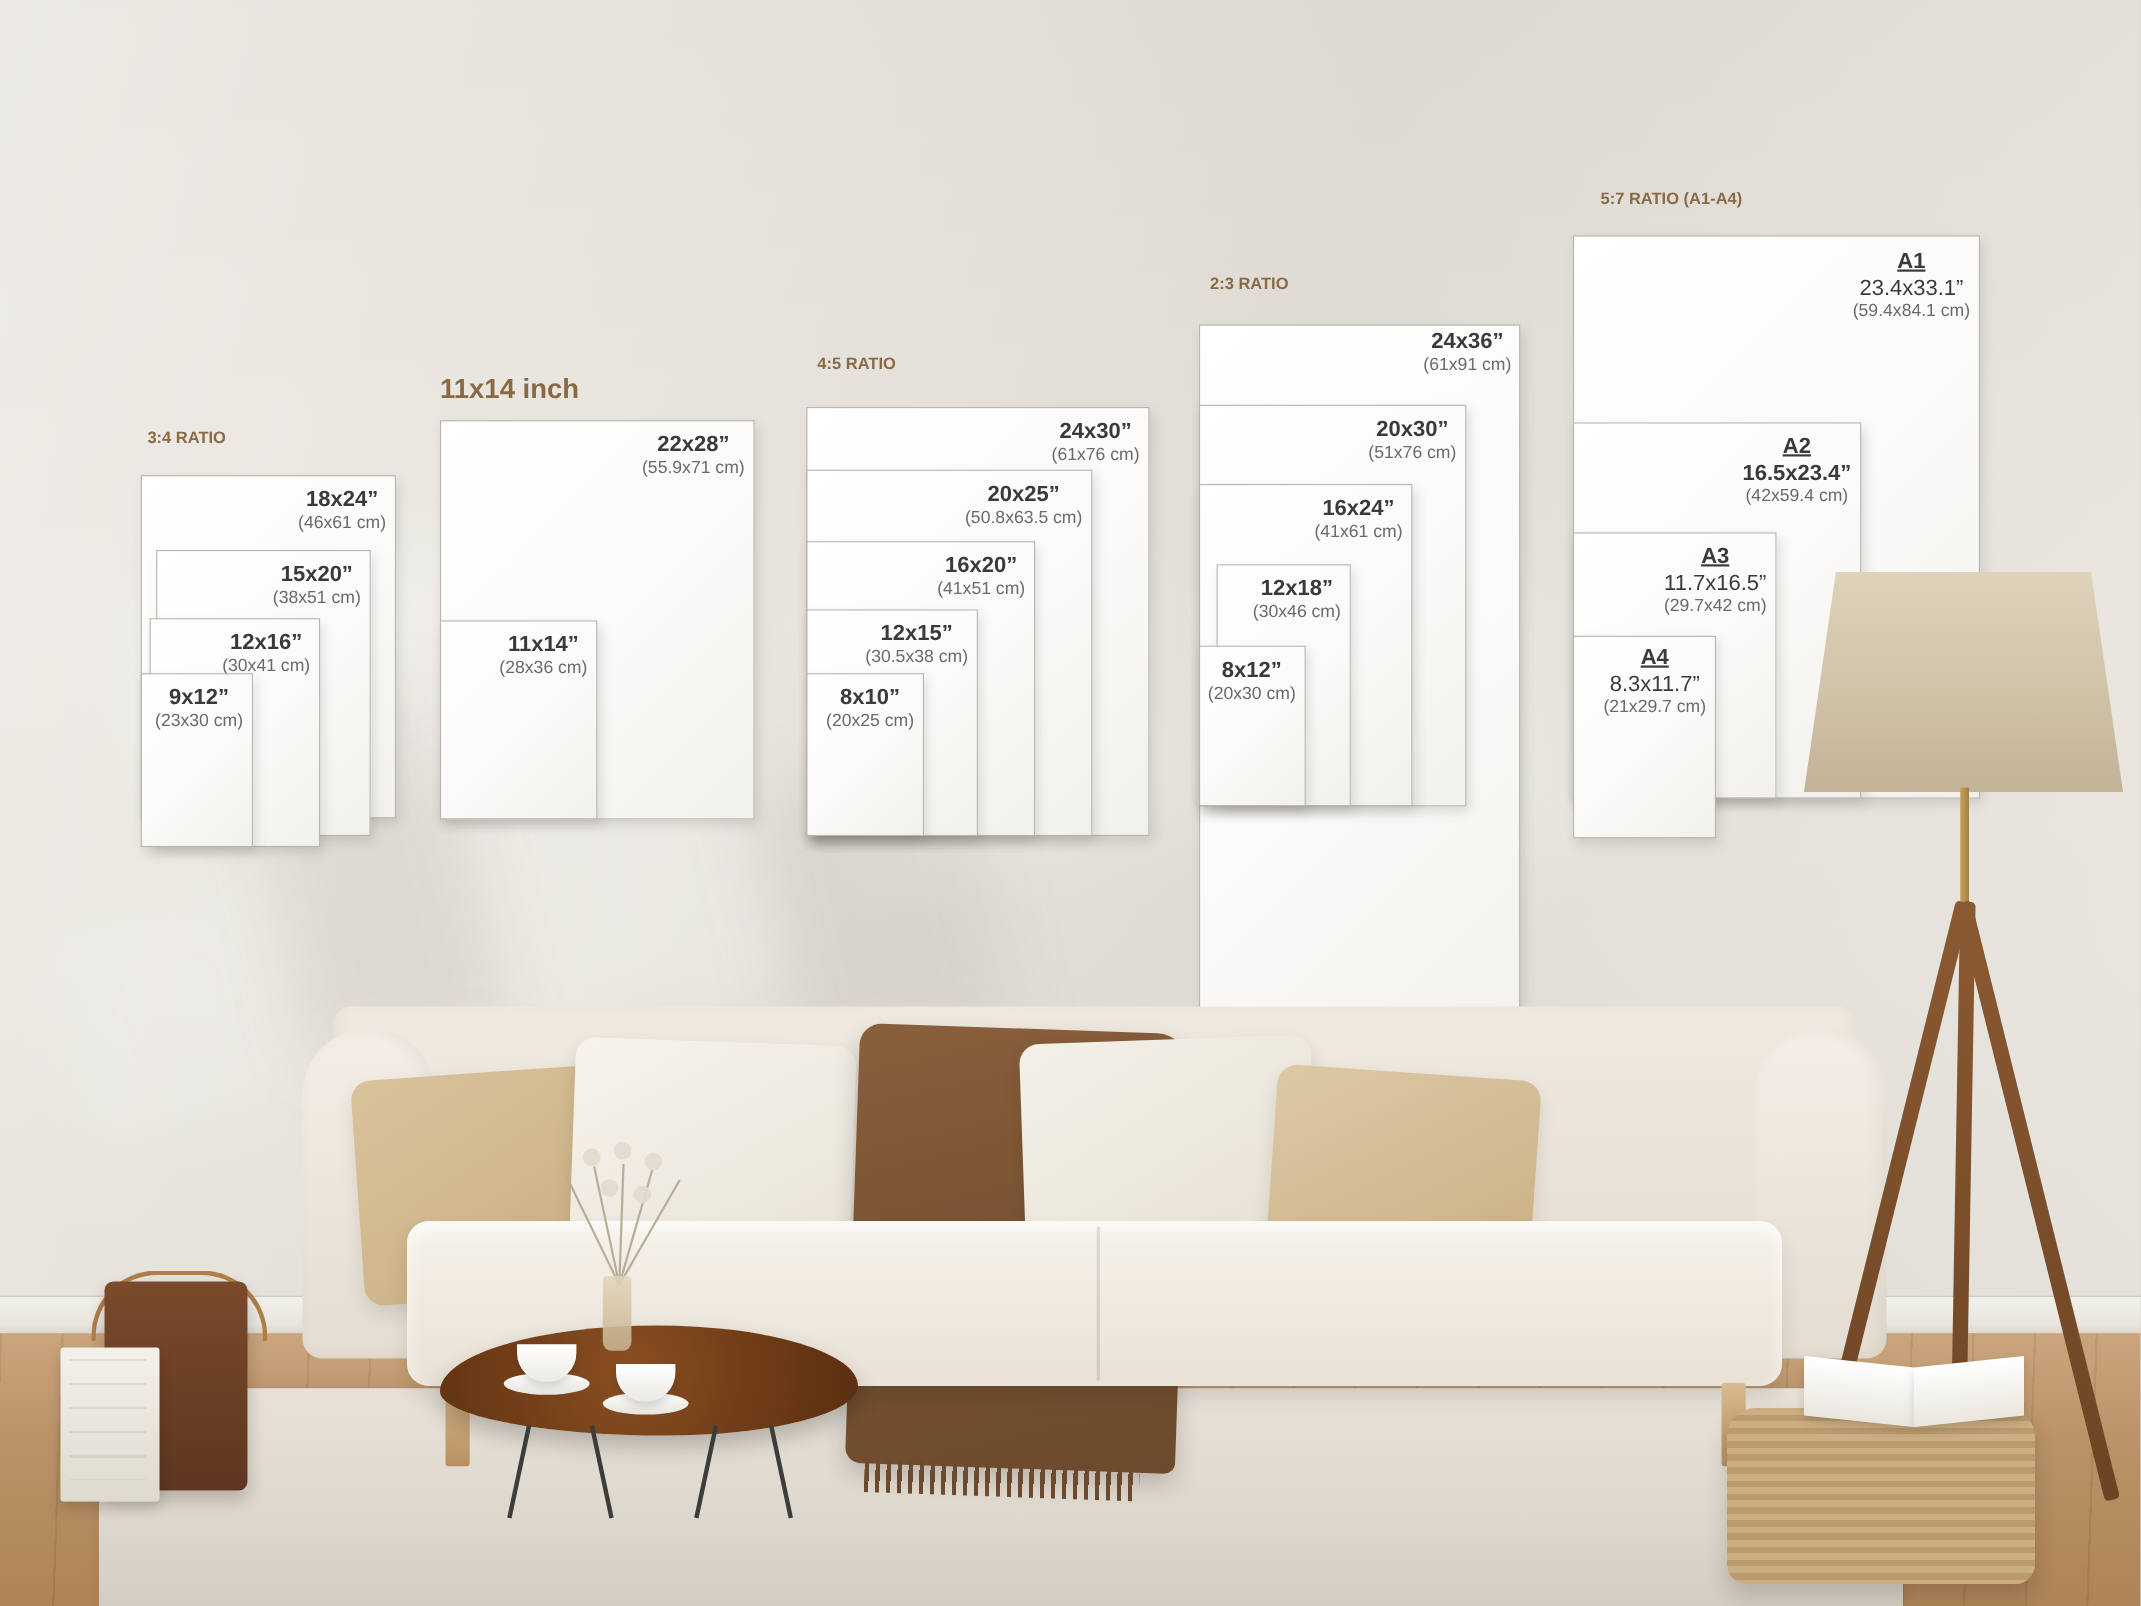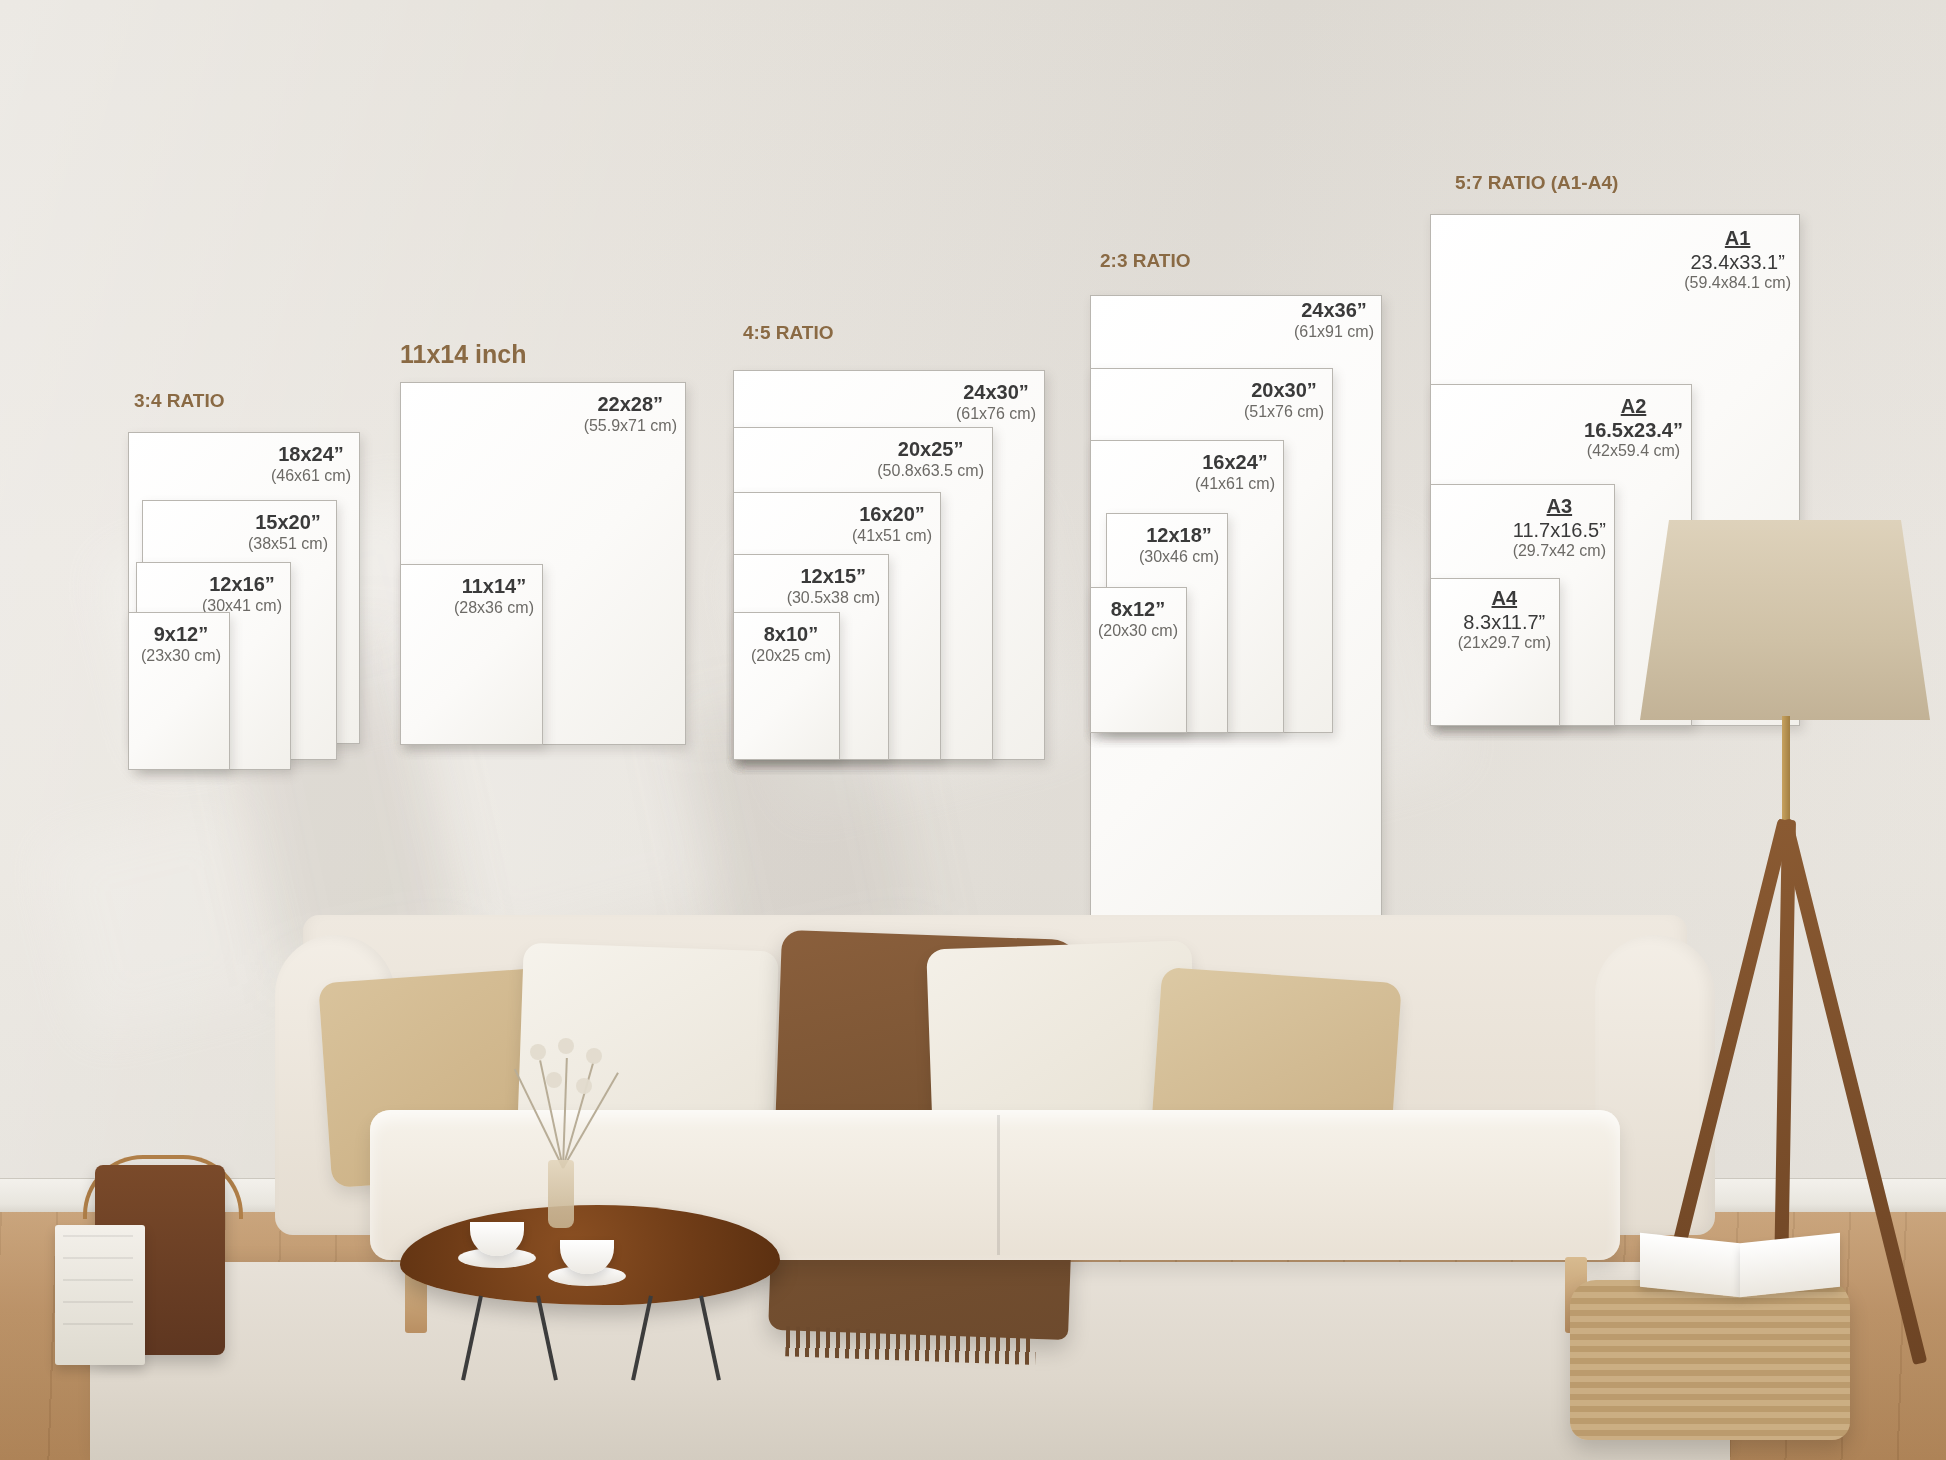--- a/index.html
+++ b/index.html
@@ -86,21 +86,21 @@
     white-space: nowrap;
   }
 
   
   .group { position: absolute; }
   .group-label {
     position: absolute;
     white-space: nowrap;
     color: #8a6a44;
     font-weight: bold;
-    font-size: 19px;
+    font-size: 15px;
   }
   .frame {
     position: absolute;
     background: linear-gradient(135deg, #ffffff 0%, #fbfaf8 55%, #f2f0eb 100%);
     border: 1.5px solid #b9b6b0;
     box-shadow: 3px 5px 10px rgba(90,85,75,0.18);
     box-sizing: border-box;
   }
   .frame .lbl {
     position: absolute;
@@ -484,21 +484,21 @@
         <span class="cm">(42x59.4 cm)</span>
       </div>
     </div>
     <div class="frame" style="left:0px; top:312px; width:185px; height:242px;">
       <div class="lbl" style="top:10px;">
         <span class="sz ul">A3</span>
         <span class="sz" style="font-weight:normal;">11.7x16.5”</span>
         <span class="cm">(29.7x42 cm)</span>
       </div>
     </div>
-    <div class="frame" style="left:0px; top:406px; width:130px; height:148px;">
+    <div class="frame" style="left:0px; top:406px; width:130px; height:184px;">
       <div class="lbl" style="top:8px;">
         <span class="sz ul">A4</span>
         <span class="sz" style="font-weight:normal;">8.3x11.7”</span>
         <span class="cm">(21x29.7 cm)</span>
       </div>
     </div>
   </div>
 
 
   <div class="sofa">

